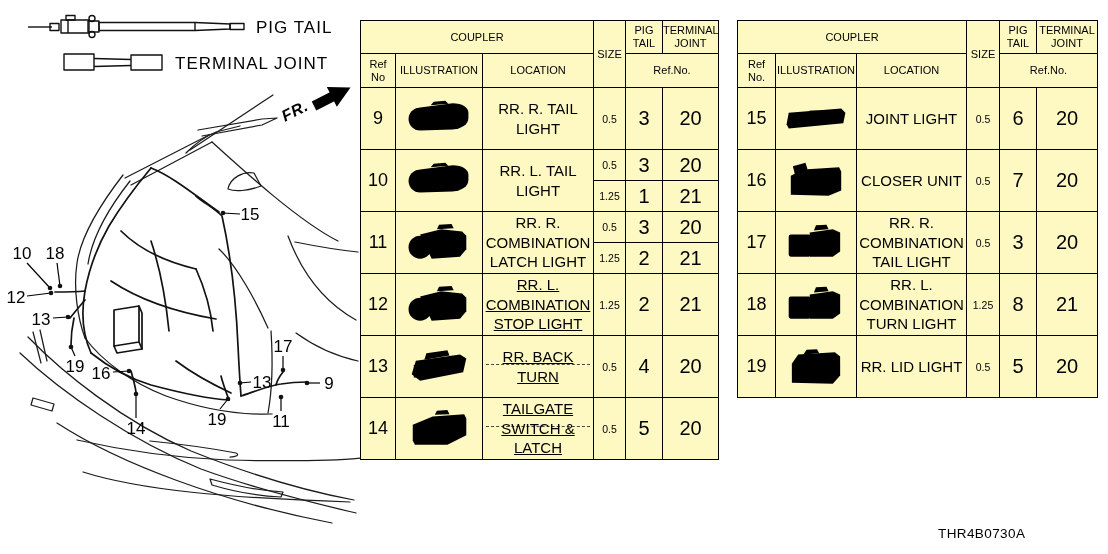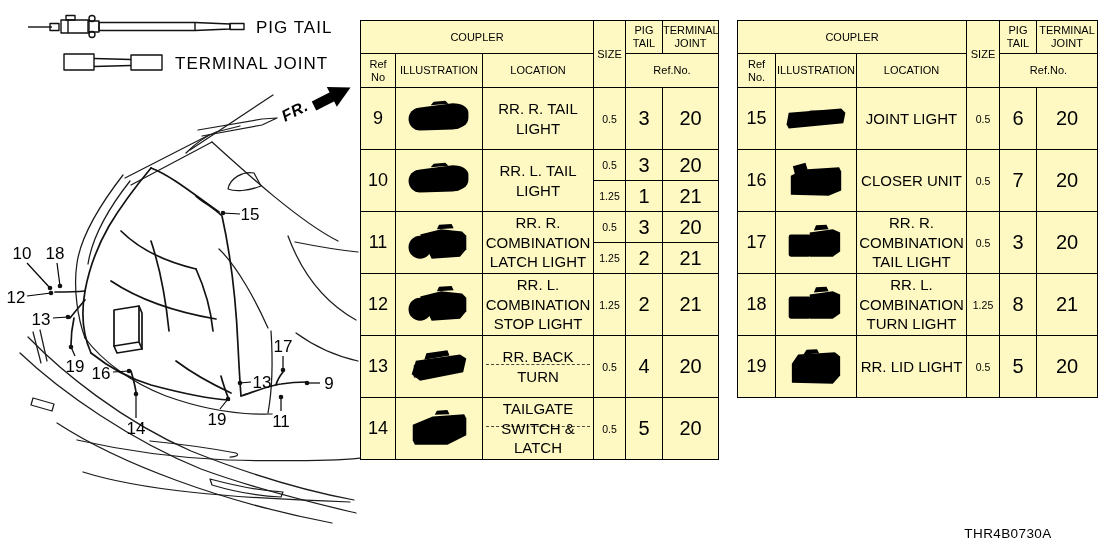--- a/index.html
+++ b/index.html
@@ -31,31 +31,31 @@
   .ref-table thead tr:nth-child(1){height:33px;}
   .ref-table thead tr:nth-child(2){height:34px;}
   .ref-table th{font-size:11px;line-height:1.15;white-space:pre-line;}
   .cell-ref{font-size:18px;}
   .cell-illus{padding:1px;}
   .cell-loc{text-align:left;padding:2px 4px;font-size:15px;line-height:1.3;}
   .cell-size{font-size:10.5px;}
   .cell-pig,.cell-tj{font-size:20px;}
   .conn-icon{width:70px;height:42px;display:block;margin:0 auto;}
   
-  .dash-right{border-right:2px dashed #000;}
+  .dash-right{border-right:2px dashed #000;text-decoration:underline;}
   .dash-top{border-top:2px dashed #000;}
   .dash-bottom{border-bottom:2px dashed #000;}
   .dash-through{position:relative;}
   .dash-through::after{
     content:'';position:absolute;left:3px;right:3px;top:46%;
     border-top:1.5px dashed rgba(0,0,0,.7);
   }
   
   .diagram-code{
-    position:absolute;left:938px;top:526px;width:140px;text-align:center;
+    position:absolute;left:938px;top:526px;width:140px;text-align:left;
     font-size:13.5px;letter-spacing:0.4px;
   }
   .defs-holder{position:absolute;width:0;height:0;overflow:hidden;}
 </style>
 </head>
 <body>
 
 <svg class="defs-holder" aria-hidden="true">
   <defs>
     <symbol id="connector-oval-3p" viewBox="0 0 64 40">

